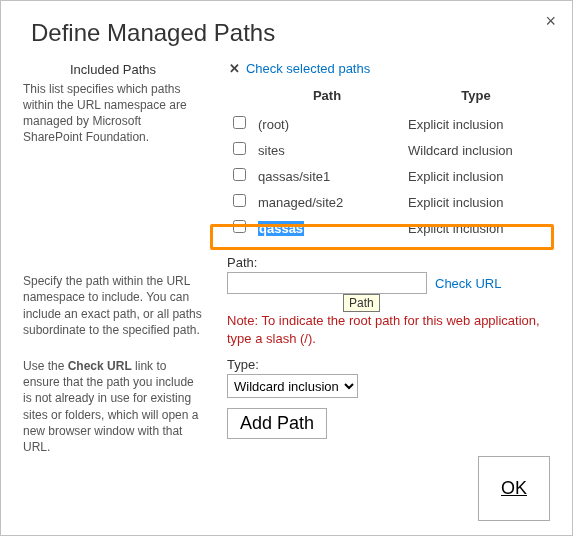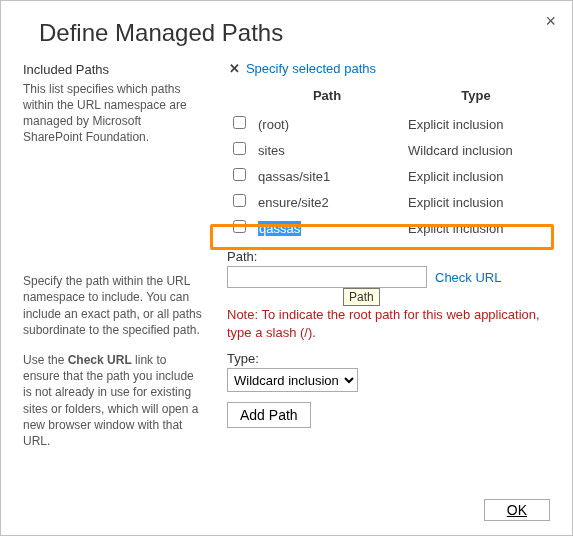--- a/index.html
+++ b/index.html
@@ -24,43 +24,44 @@
     top: 10px;
     right: 16px;
     font-size: 18px;
     color: #555;
     cursor: pointer;
     font-family: Arial, sans-serif;
   }
   h1.title {
     font-weight: 200;
     font-size: 24px;
-    margin: 0 0 14px 16px;
+    margin: 0 0 14px 8px;
     color: #333;
   }
   .content {
     display: flex;
     gap: 24px;
   }
   .left-col {
     width: 180px;
     flex-shrink: 0;
     color: #555;
     font-size: 12px;
     line-height: 1.35;
   }
   .left-col h2 {
     font-size: 13px;
     font-weight: 400;
     color: #333;
     margin: 0 0 2px 0;
+    text-align: center;
   }
   .left-col p { margin: 0; }
   .section-gap { height: 128px; }
-  .left-col .block2 p + p { margin-top: 14px; }
+  .left-col .block2 p + p { margin-top: 20px; }
   .right-col {
     flex: 1;
     position: relative;
   }
   .delete-link {
     color: #0072c6;
     font-size: 13px;
     cursor: pointer;
     display: inline-flex;
     align-items: center;
@@ -97,22 +98,23 @@
   .highlight-outline {
     position: absolute;
     border: 3px solid #ff8c00;
     border-radius: 2px;
     pointer-events: none;
   }
   .sel-text {
     background: #3399ff;
     color: #fff;
     padding: 0 1px;
-  }
-  .form-block { margin-top: 8px; }
+    font-weight: bold;
+  }
+  .form-block { margin-top: 14px; }
   .field-label { font-size: 13px; color: #333; margin-bottom: 2px; }
   .path-row {
     display: flex;
     align-items: center;
     gap: 8px;
     position: relative;
   }
   input.path-input {
     width: 200px;
     height: 22px;
@@ -146,32 +148,32 @@
   select.type-sel {
     height: 24px;
     border: 1px solid #ababab;
     font-size: 13px;
     padding: 0 2px;
     background: #fff;
   }
   button.add-path, button.ok {
     background: #fff;
     border: 1px solid #ababab;
-    font-size: 14px;
+    font-size: 18px;
     padding: 4px 12px;
     cursor: pointer;
     font-family: inherit;
   }
   button.add-path { margin-top: 10px; }
   .footer {
     position: absolute;
     bottom: 14px;
     right: 22px;
   }
-  button.ok { padding: 2px 22px; text-decoration: underline; }
+  button.ok { padding: 21px 22px; text-decoration: underline; }
   input[type=checkbox] {
     width: 13px; height: 13px; margin:0;
   }
 </style>
 </head>
 <body>
 
 <div class="dialog">
   <div class="close-x">×</div>
   <h1 class="title">Define Managed Paths</h1>
@@ -185,21 +187,21 @@
       <div class="section-gap"></div>
       <div class="block2">
         <p>Specify the path within the URL namespace to include. You can include an exact path, or all paths subordinate to the specified path.</p>
         <p>Use the <b>Check URL</b> link to ensure that the path you include is not already in use for existing sites or folders, which will open a new browser window with that URL.</p>
       </div>
     </div>
 
     <div class="right-col">
       <div class="delete-link">
         <span class="x-ico">✕</span>
-        <span>Specify selected paths</span>
+        <span>Check selected paths</span>
       </div>
 
       <table class="paths">
         <thead>
           <tr>
             <th class="cb"></th>
             <th class="path-h">Path</th>
             <th>Type</th>
           </tr>
         </thead>
@@ -214,21 +216,21 @@
             <td>sites</td>
             <td>Wildcard inclusion</td>
           </tr>
           <tr>
             <td class="cb"><input type="checkbox" style=""></td>
             <td>qassas/site1</td>
             <td>Explicit inclusion</td>
           </tr>
           <tr>
             <td class="cb"><input type="checkbox" style=""></td>
-            <td>ensure/site2</td>
+            <td>managed/site2</td>
             <td>Explicit inclusion</td>
           </tr>
           <tr class="highlight-row">
             <td class="cb"><input type="checkbox" style=""></td>
             <td><span class="sel-text">qassas</span></td>
             <td>Explicit inclusion</td>
           </tr>
         </tbody>
       </table>
 

